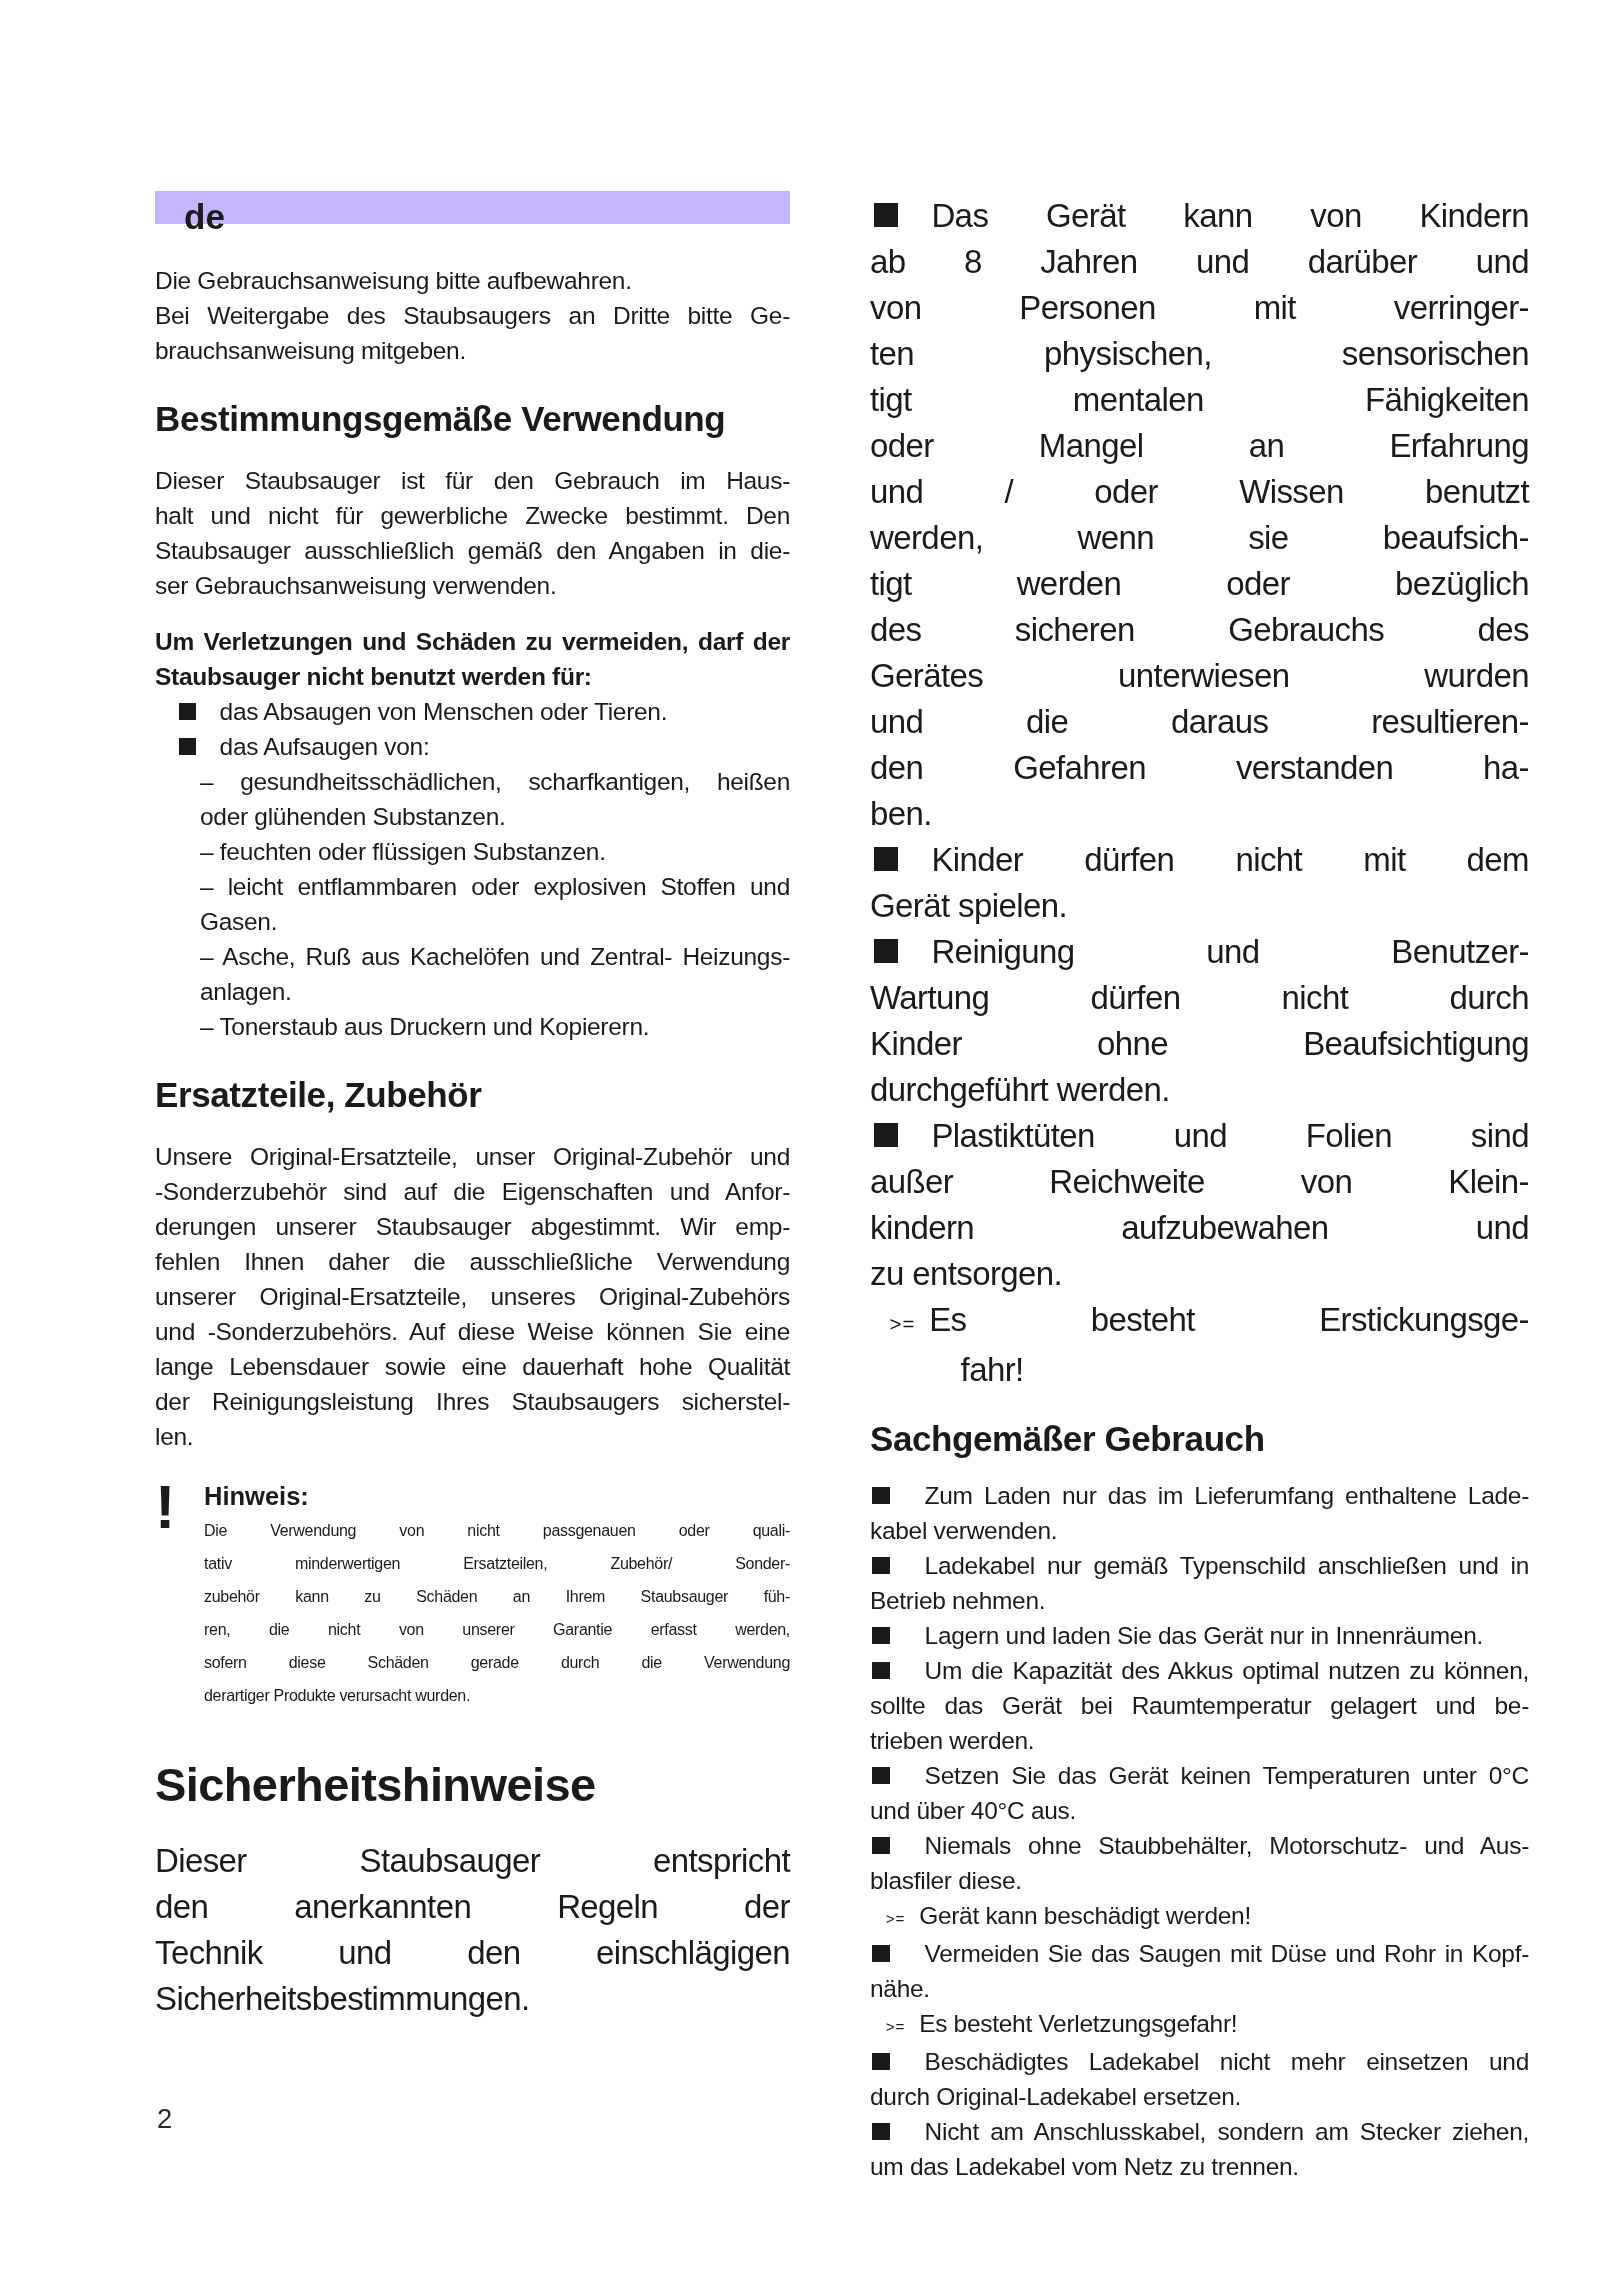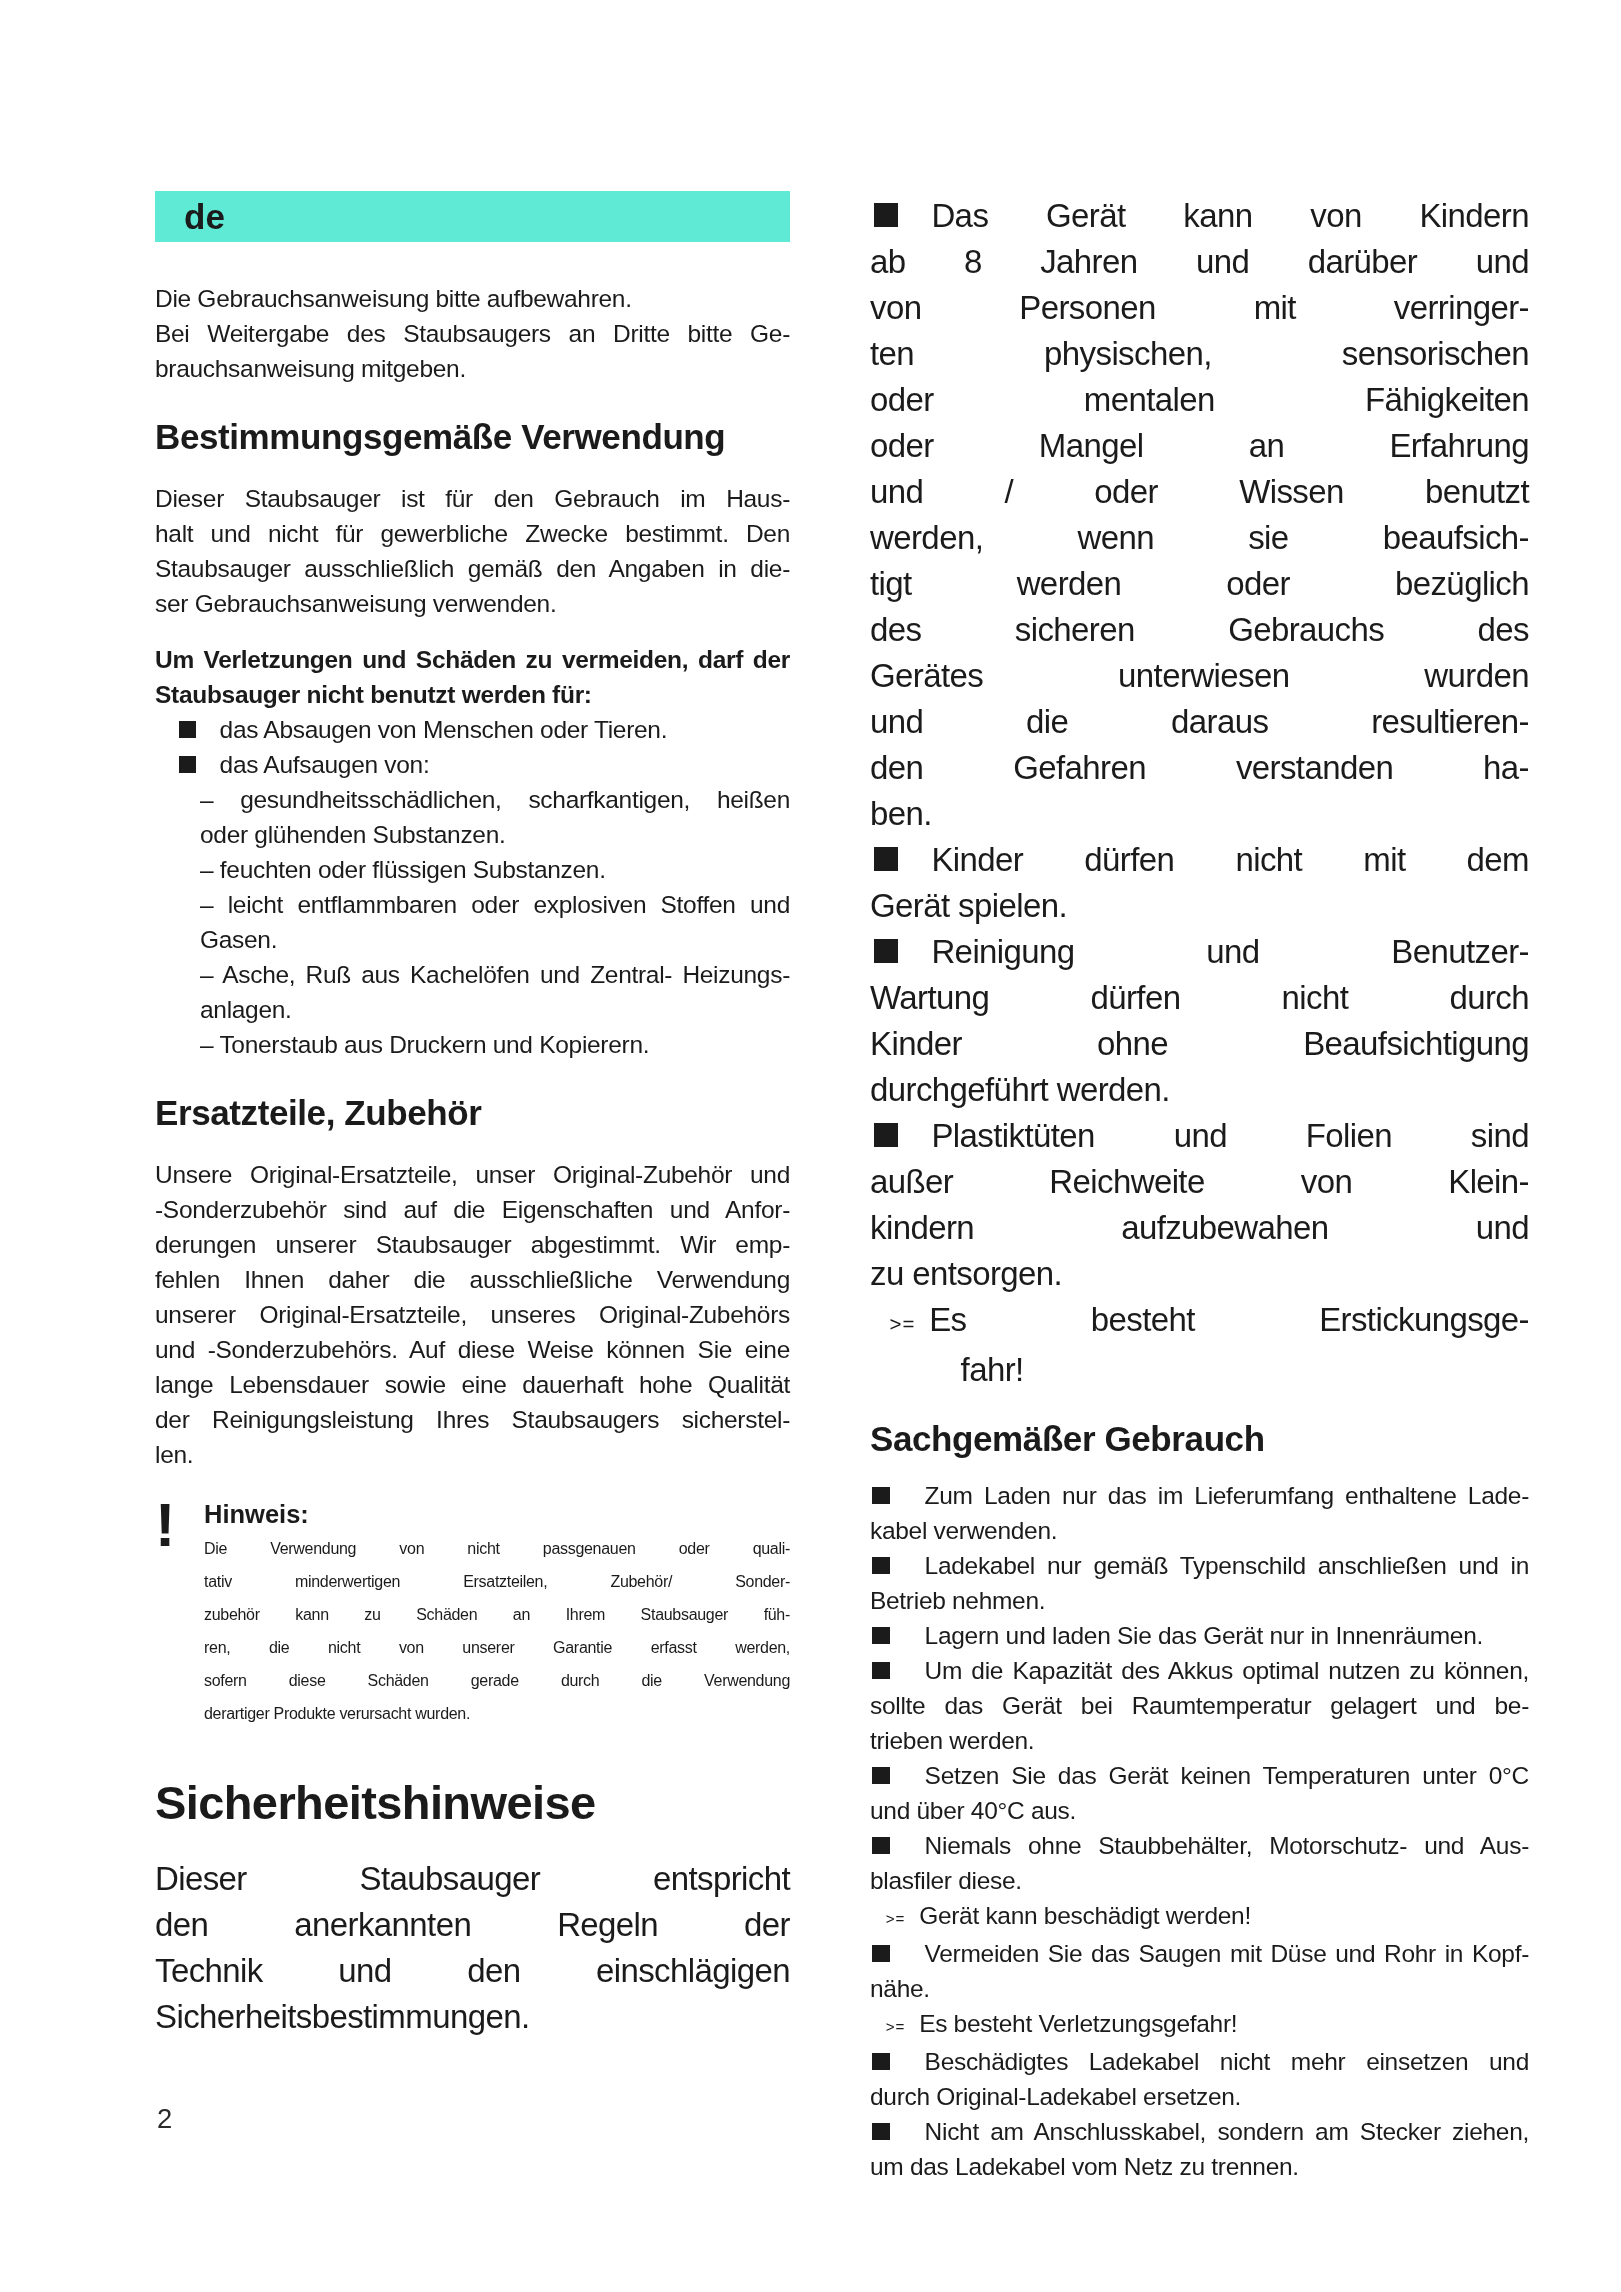--- a/index.html
+++ b/index.html
@@ -5,21 +5,21 @@
   html,body{margin:0;padding:0;background:#ffffff;}
   .page{
     position:relative;width:1621px;height:2293px;background:#ffffff;
     overflow:hidden;color:#1b1b1b;
     font-family:"Liberation Sans",sans-serif;
   }
   .col{position:absolute;top:0;}
   .col-left{left:155px;width:635px;}
   .col-right{left:870px;width:659px;padding-top:193px;box-sizing:border-box;}
   .lang-tab{
-    margin-top:191px;height:51px;background:#5eead4;
+    margin-top:191px;height:33px;background:#c4b5fd;
     font-size:35px;font-weight:bold;line-height:51px;
     padding-left:29px;box-sizing:border-box;color:#1b1b1b;
   }
   #left-blocks{margin-top:39px;}
   .ln{font-size:24.5px;line-height:35px;letter-spacing:-0.3px;text-align:left;}
   .jl{text-align:justify;text-align-last:justify;text-justify:inter-word;}
   .h{font-size:35px;font-weight:bold;letter-spacing:-0.4px;margin:31px 0 23.5px;}
   .col-right .h{margin:25.5px 0 19.6px;}
   .bigh{font-size:47px;font-weight:bold;letter-spacing:-0.6px;margin:45px 0 25.5px;}
   .para{margin:0;}
@@ -128,21 +128,21 @@
           <div class="ln">Sicherheitsbestimmungen.</div>
         </div>
       </div>
   </div>
   <div class="col col-right" id="right-blocks">
       <div class="item big">
         <div class="ln jl"><span class="sq"></span><span>Das Gerät kann von Kindern</span></div>
         <div class="ln jl">ab 8 Jahren und darüber und</div>
         <div class="ln jl">von Personen mit verringer-</div>
         <div class="ln jl">ten physischen, sensorischen</div>
-        <div class="ln jl">oder mentalen Fähigkeiten</div>
+        <div class="ln jl">tigt mentalen Fähigkeiten</div>
         <div class="ln jl">oder Mangel an Erfahrung</div>
         <div class="ln jl">und / oder Wissen benutzt</div>
         <div class="ln jl">werden, wenn sie beaufsich-</div>
         <div class="ln jl">tigt werden oder bezüglich</div>
         <div class="ln jl">des sicheren Gebrauchs des</div>
         <div class="ln jl">Gerätes unterwiesen wurden</div>
         <div class="ln jl">und die daraus resultieren-</div>
         <div class="ln jl">den Gefahren verstanden ha-</div>
         <div class="ln">ben.</div>
       </div>

